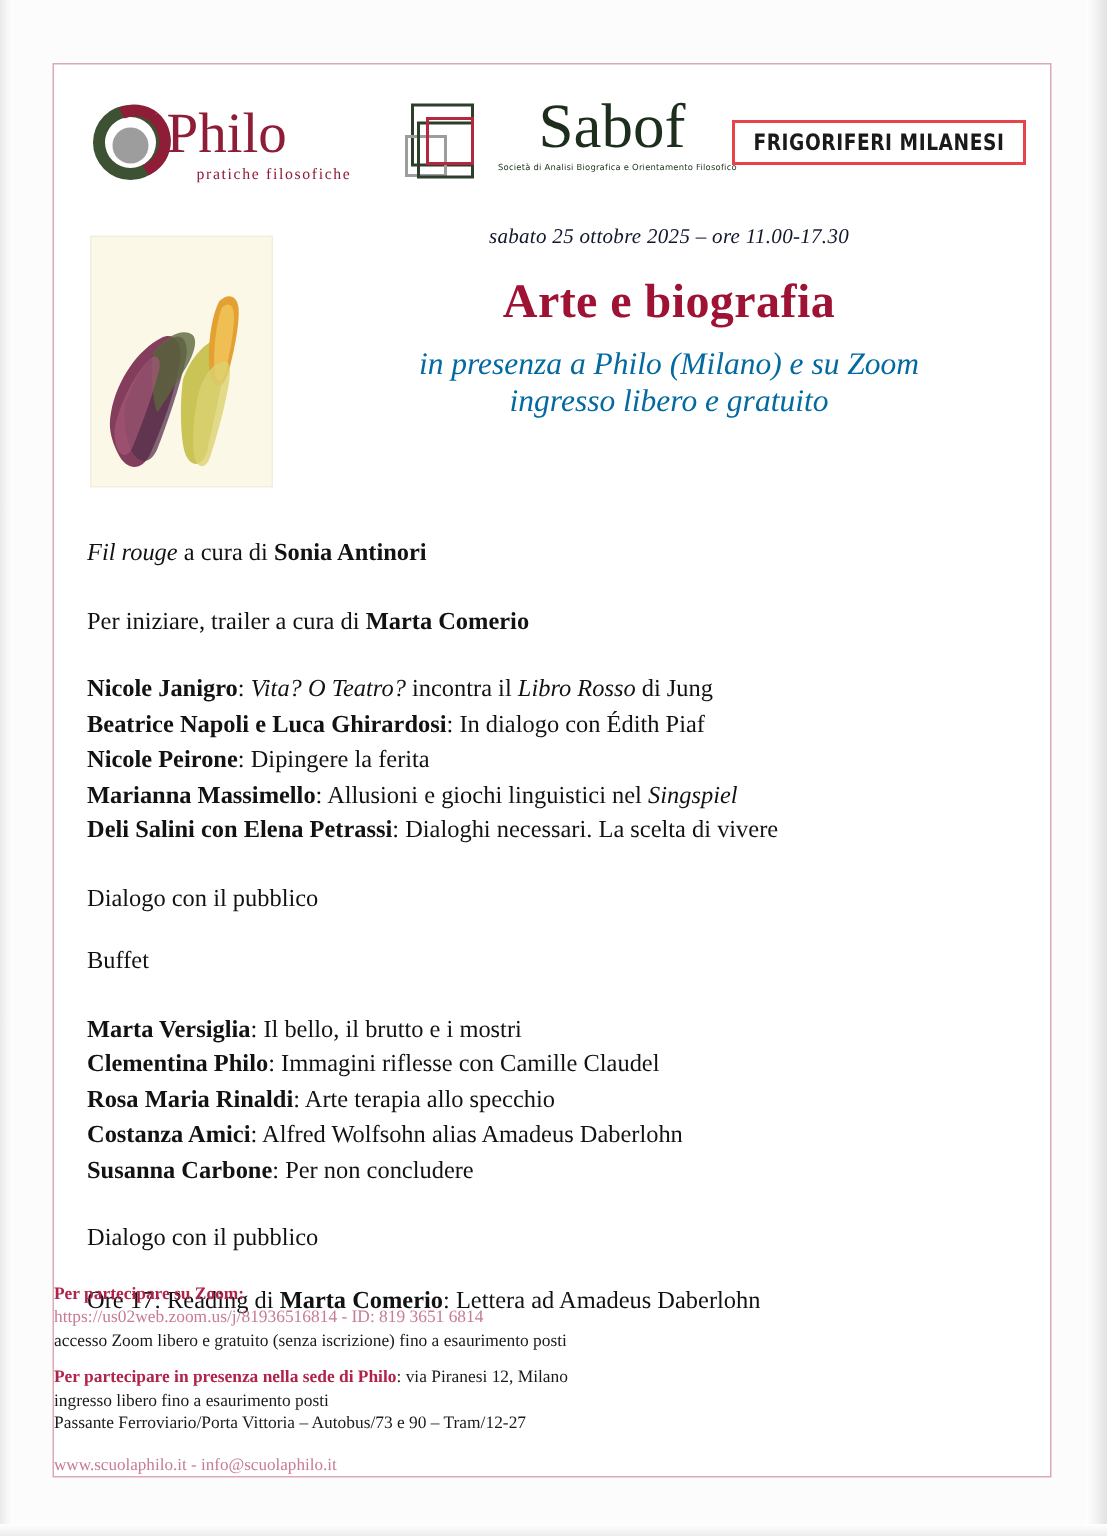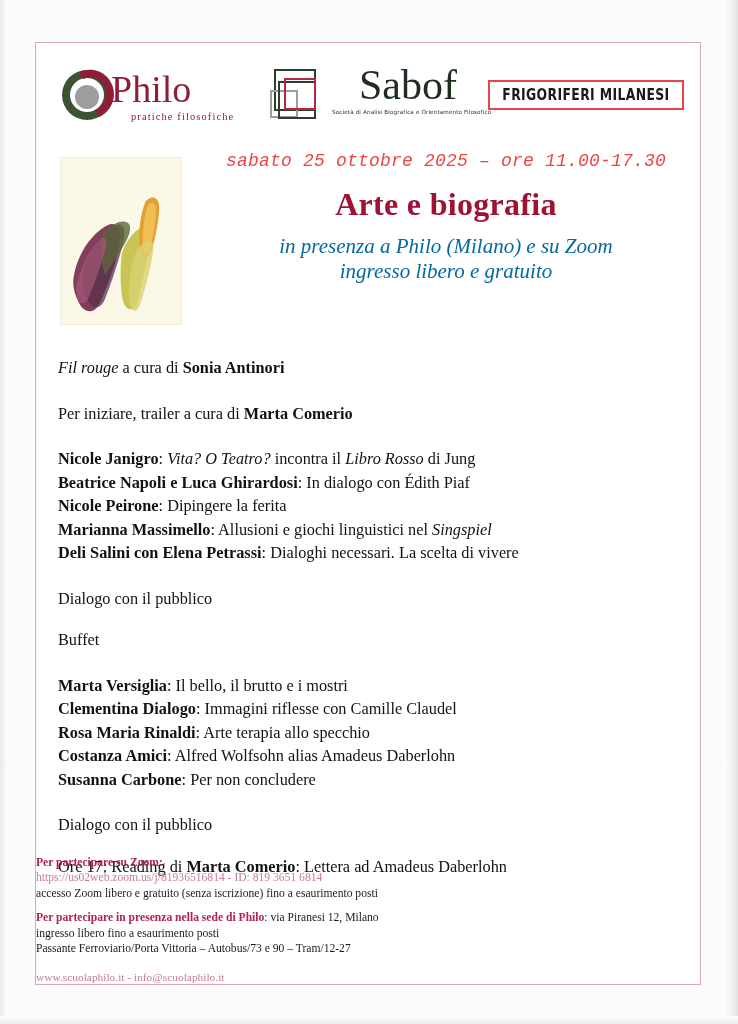--- a/index.html
+++ b/index.html
@@ -170,24 +170,24 @@
   }
 
   .head-col {
     position: absolute;
     left: 160px;
     top: 108px;
     width: 500px;
     text-align: center;
   }
   .date-line {
-    font-family: Liberation Mono, monospace;
+    font-family: Liberation Serif, serif;
     font-style: italic;
-    font-size: 18px;
-    color: #ef4444;
+    font-size: 14px;
+    color: #0f172a;
     letter-spacing: 0.2px;
   }
   .title-main {
     font-family: "Liberation Serif", serif;
     font-weight: bold;
     font-size: 32px;
     color: #9e1233;
     line-height: 39px;
     margin-top: 14px;
     letter-spacing: 0.3px;
@@ -365,21 +365,21 @@
       <div class="gap-md"></div>
 
       <div class="prog-line">Buffet</div>
 
       <div class="gap-lg"></div>
 
       <div class="prog-line">
         <b>Marta Versiglia</b><span>: </span><span>Il bello, il brutto e i mostri</span>
       </div>
       <div class="prog-line">
-        <b>Clementina Dialogo</b><span>: </span><span>Immagini riflesse con Camille Claudel</span>
+        <b>Clementina Philo</b><span>: </span><span>Immagini riflesse con Camille Claudel</span>
       </div>
       <div class="prog-line">
         <b>Rosa Maria Rinaldi</b><span>: </span><span>Arte terapia allo specchio</span>
       </div>
       <div class="prog-line">
         <b>Costanza Amici</b><span>: </span><span>Alfred Wolfsohn alias Amadeus Daberlohn</span>
       </div>
       <div class="prog-line">
         <b>Susanna Carbone</b><span>: </span><span>Per non concludere</span>
       </div>

